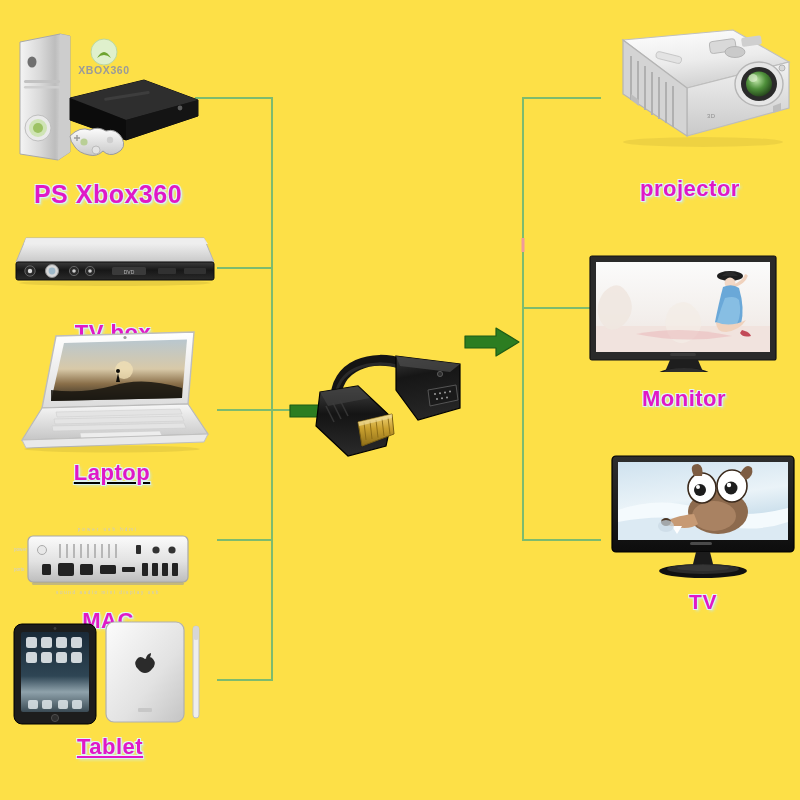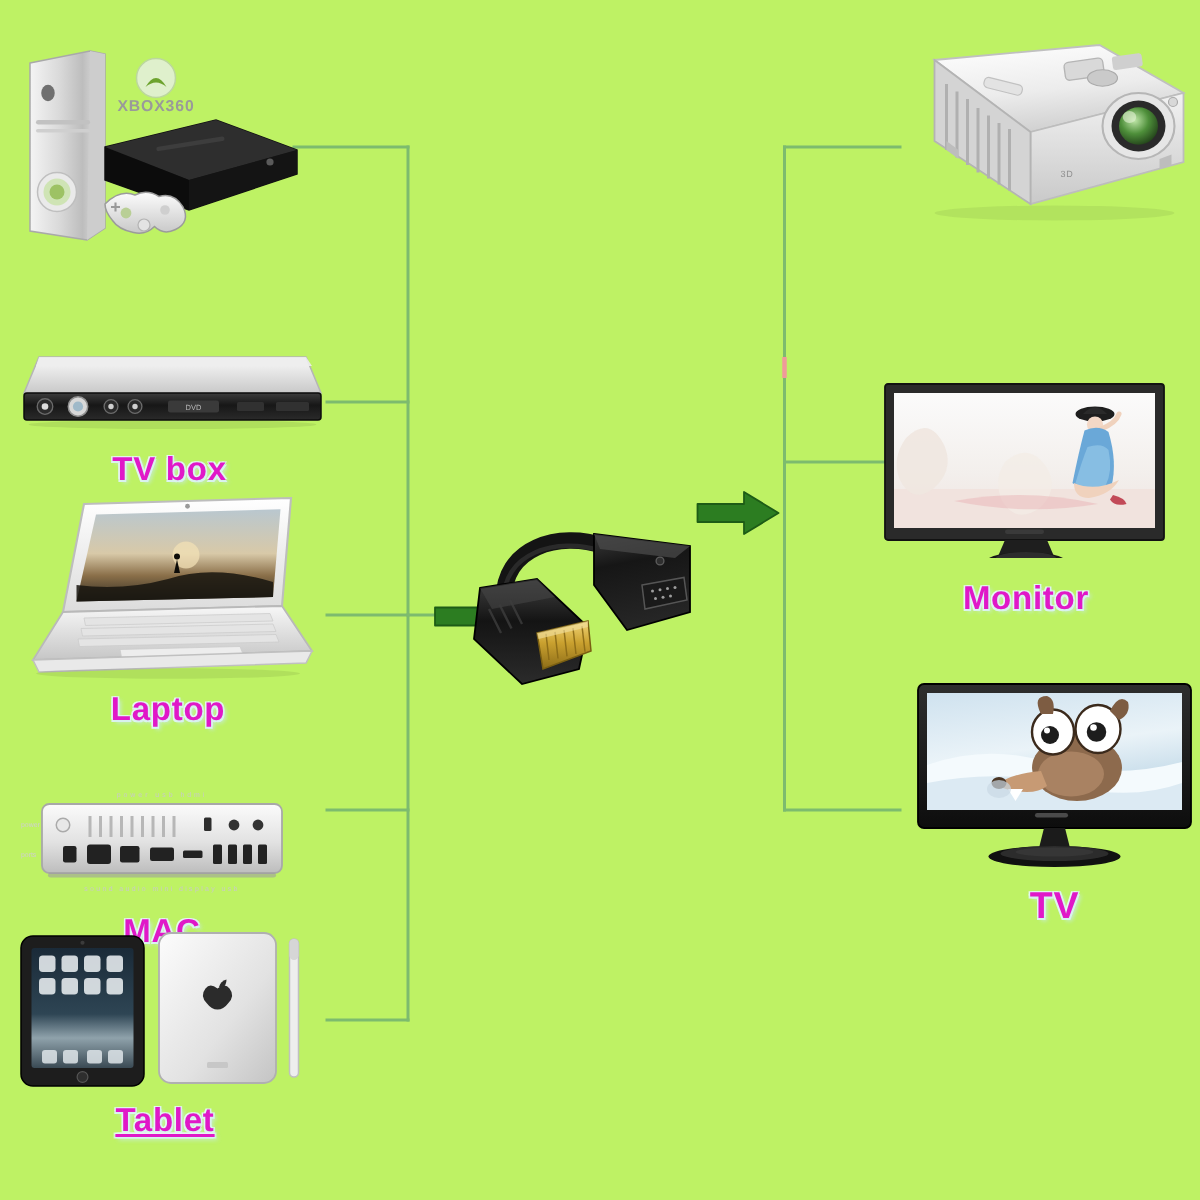--- a/index.html
+++ b/index.html
@@ -5,21 +5,21 @@
 <style>
   html, body {
     margin: 0;
     padding: 0;
     background: #ffffff;
   }
   #stage {
     position: relative;
     width: 800px;
     height: 800px;
-    background: #bef264;
+    background: #fde047;
     overflow: hidden;
     font-family: "Liberation Sans", sans-serif;
   }
 
   
   .wire-layer {
     position: absolute;
     left: 0; top: 0;
     width: 800px; height: 800px;
     pointer-events: none;
@@ -46,21 +46,21 @@
     white-space: nowrap;
     text-shadow:
        1px  1px 0 #d8f2ee,
       -1px -1px 0 #e6f6f2,
        1px -1px 0 #ddf3ef,
       -1px  1px 0 #ddf3ef,
        2px  2px 3px rgba(200,235,230,0.85);
   }
   .label.sz-lg { font-size: 25px; }
   .label.sz-md { font-size: 22px; }
-  .label.sz-sm { font-size: 25px; }
+  .label.sz-sm { font-size: 21px; }
 
   
   #adapter-group {
     position: absolute;
     left: 300px;
     top: 330px;
     width: 180px;
     height: 150px;
   }
 
@@ -141,23 +141,24 @@
 
       <g>
         <path d="M62,112 q10,-10 20,-6 q8,-4 16,1 q10,-3 16,7 q5,10 -5,15 q-8,4 -14,-2
                  q-6,6 -14,4 q-10,-2 -14,-8 q-5,-6 -5,-11 Z" fill="url(#padG)" stroke="#9b9b9b" stroke-width="1"></path>
         <circle cx="76" cy="118" r="3.6" fill="#b9cf96"></circle>
         <circle cx="102" cy="116" r="3.2" fill="#cfcfcf"></circle>
         <circle cx="88" cy="126" r="4" fill="#e3e3e3" stroke="#b3b3b3" stroke-width="0.8"></circle>
         <path d="M66,114 l6,0 M69,111 l0,6" stroke="#9a9a9a" stroke-width="1.4"></path>
       </g>
     </svg>
-  </div>
-
-  <div class="device" style="left:8px; top:232px; width:210px;">
+    <span class="label sz-lg" style="margin-top:6px;">PS Xbox360</span>
+  </div>
+
+  <div class="device" style="left:8px; top:232px; width:210px;gap:20px;">
     <svg class="art" width="210" height="60" viewBox="0 0 210 60" xmlns="http://www.w3.org/2000/svg">
       <defs>
         <linearGradient id="dvdTop" x1="0" y1="0" x2="0" y2="1">
           <stop offset="0%" stop-color="#fafafa"></stop>
           <stop offset="100%" stop-color="#c9c9c9"></stop>
         </linearGradient>
         <linearGradient id="dvdFace" x1="0" y1="0" x2="0" y2="1">
           <stop offset="0%" stop-color="#3c3c3c"></stop>
           <stop offset="45%" stop-color="#171717"></stop>
           <stop offset="100%" stop-color="#2a2a2a"></stop>
@@ -180,21 +181,21 @@
       <rect x="104" y="35" width="34" height="8" rx="1.5" fill="#3a3a3a"></rect>
       <text x="121" y="41.5" font-family="Liberation Sans, sans-serif" font-size="5" fill="#b8b8b8" text-anchor="middle">DVD</text>
       <rect x="150" y="36" width="18" height="6" rx="1" fill="#313131"></rect>
       <rect x="176" y="36" width="22" height="6" rx="1" fill="#313131"></rect>
 
       <ellipse cx="107" cy="51" rx="96" ry="3" fill="#000" opacity="0.08"></ellipse>
     </svg>
     <span class="label sz-md" style="margin-top:8px;">TV box</span>
   </div>
 
-  <div class="device" style="left:12px; top:330px; width:200px;">
+  <div class="device" style="left:12px; top:330px; width:200px;text-decoration:underline;">
     <svg class="art" width="200" height="124" viewBox="0 0 200 124" xmlns="http://www.w3.org/2000/svg">
       <defs>
         <linearGradient id="scr" x1="0" y1="0" x2="0" y2="1">
           <stop offset="0%" stop-color="#b9c7cf"></stop>
           <stop offset="48%" stop-color="#d8c9a8"></stop>
           <stop offset="72%" stop-color="#8a6f49"></stop>
           <stop offset="100%" stop-color="#2e2a22"></stop>
         </linearGradient>
         <linearGradient id="lidG" x1="0" y1="0" x2="0" y2="1">
           <stop offset="0%" stop-color="#ffffff"></stop>
@@ -457,20 +458,21 @@
         <ellipse cx="152" cy="30" rx="10" ry="5.5" fill="#cacaca" stroke="#ababab" stroke-width="0.8"></ellipse>
         <rect x="74" y="29" width="26" height="7" rx="3" fill="#e3e3e3" stroke="#c1c1c1" stroke-width="0.8" transform="rotate(14 74 29)"></rect>
       </g>
 
       <text x="124" y="96" font-family="Liberation Sans, sans-serif" font-size="6" fill="#8f8f8f" letter-spacing="0.5">3D</text>
 
       <path d="M48,72 L56,78 L56,84 L48,78 Z" fill="#bdbdbd"></path>
       <path d="M190,84 L198,81 L198,88 L190,91 Z" fill="#bdbdbd"></path>
       <ellipse cx="120" cy="120" rx="80" ry="5" fill="#000" opacity="0.06"></ellipse>
     </svg>
+    <span class="label sz-md" style="margin-top:4px;">projector</span>
   </div>
 
   <div class="device" style="left:584px; top:252px; width:200px;">
     <svg class="art" width="200" height="120" viewBox="0 0 200 120" xmlns="http://www.w3.org/2000/svg">
       <defs>
         <linearGradient id="monScene" x1="0" y1="0" x2="0" y2="1">
           <stop offset="0%" stop-color="#fbfbfb"></stop>
           <stop offset="60%" stop-color="#f3efec"></stop>
           <stop offset="100%" stop-color="#efe3df"></stop>
         </linearGradient>

